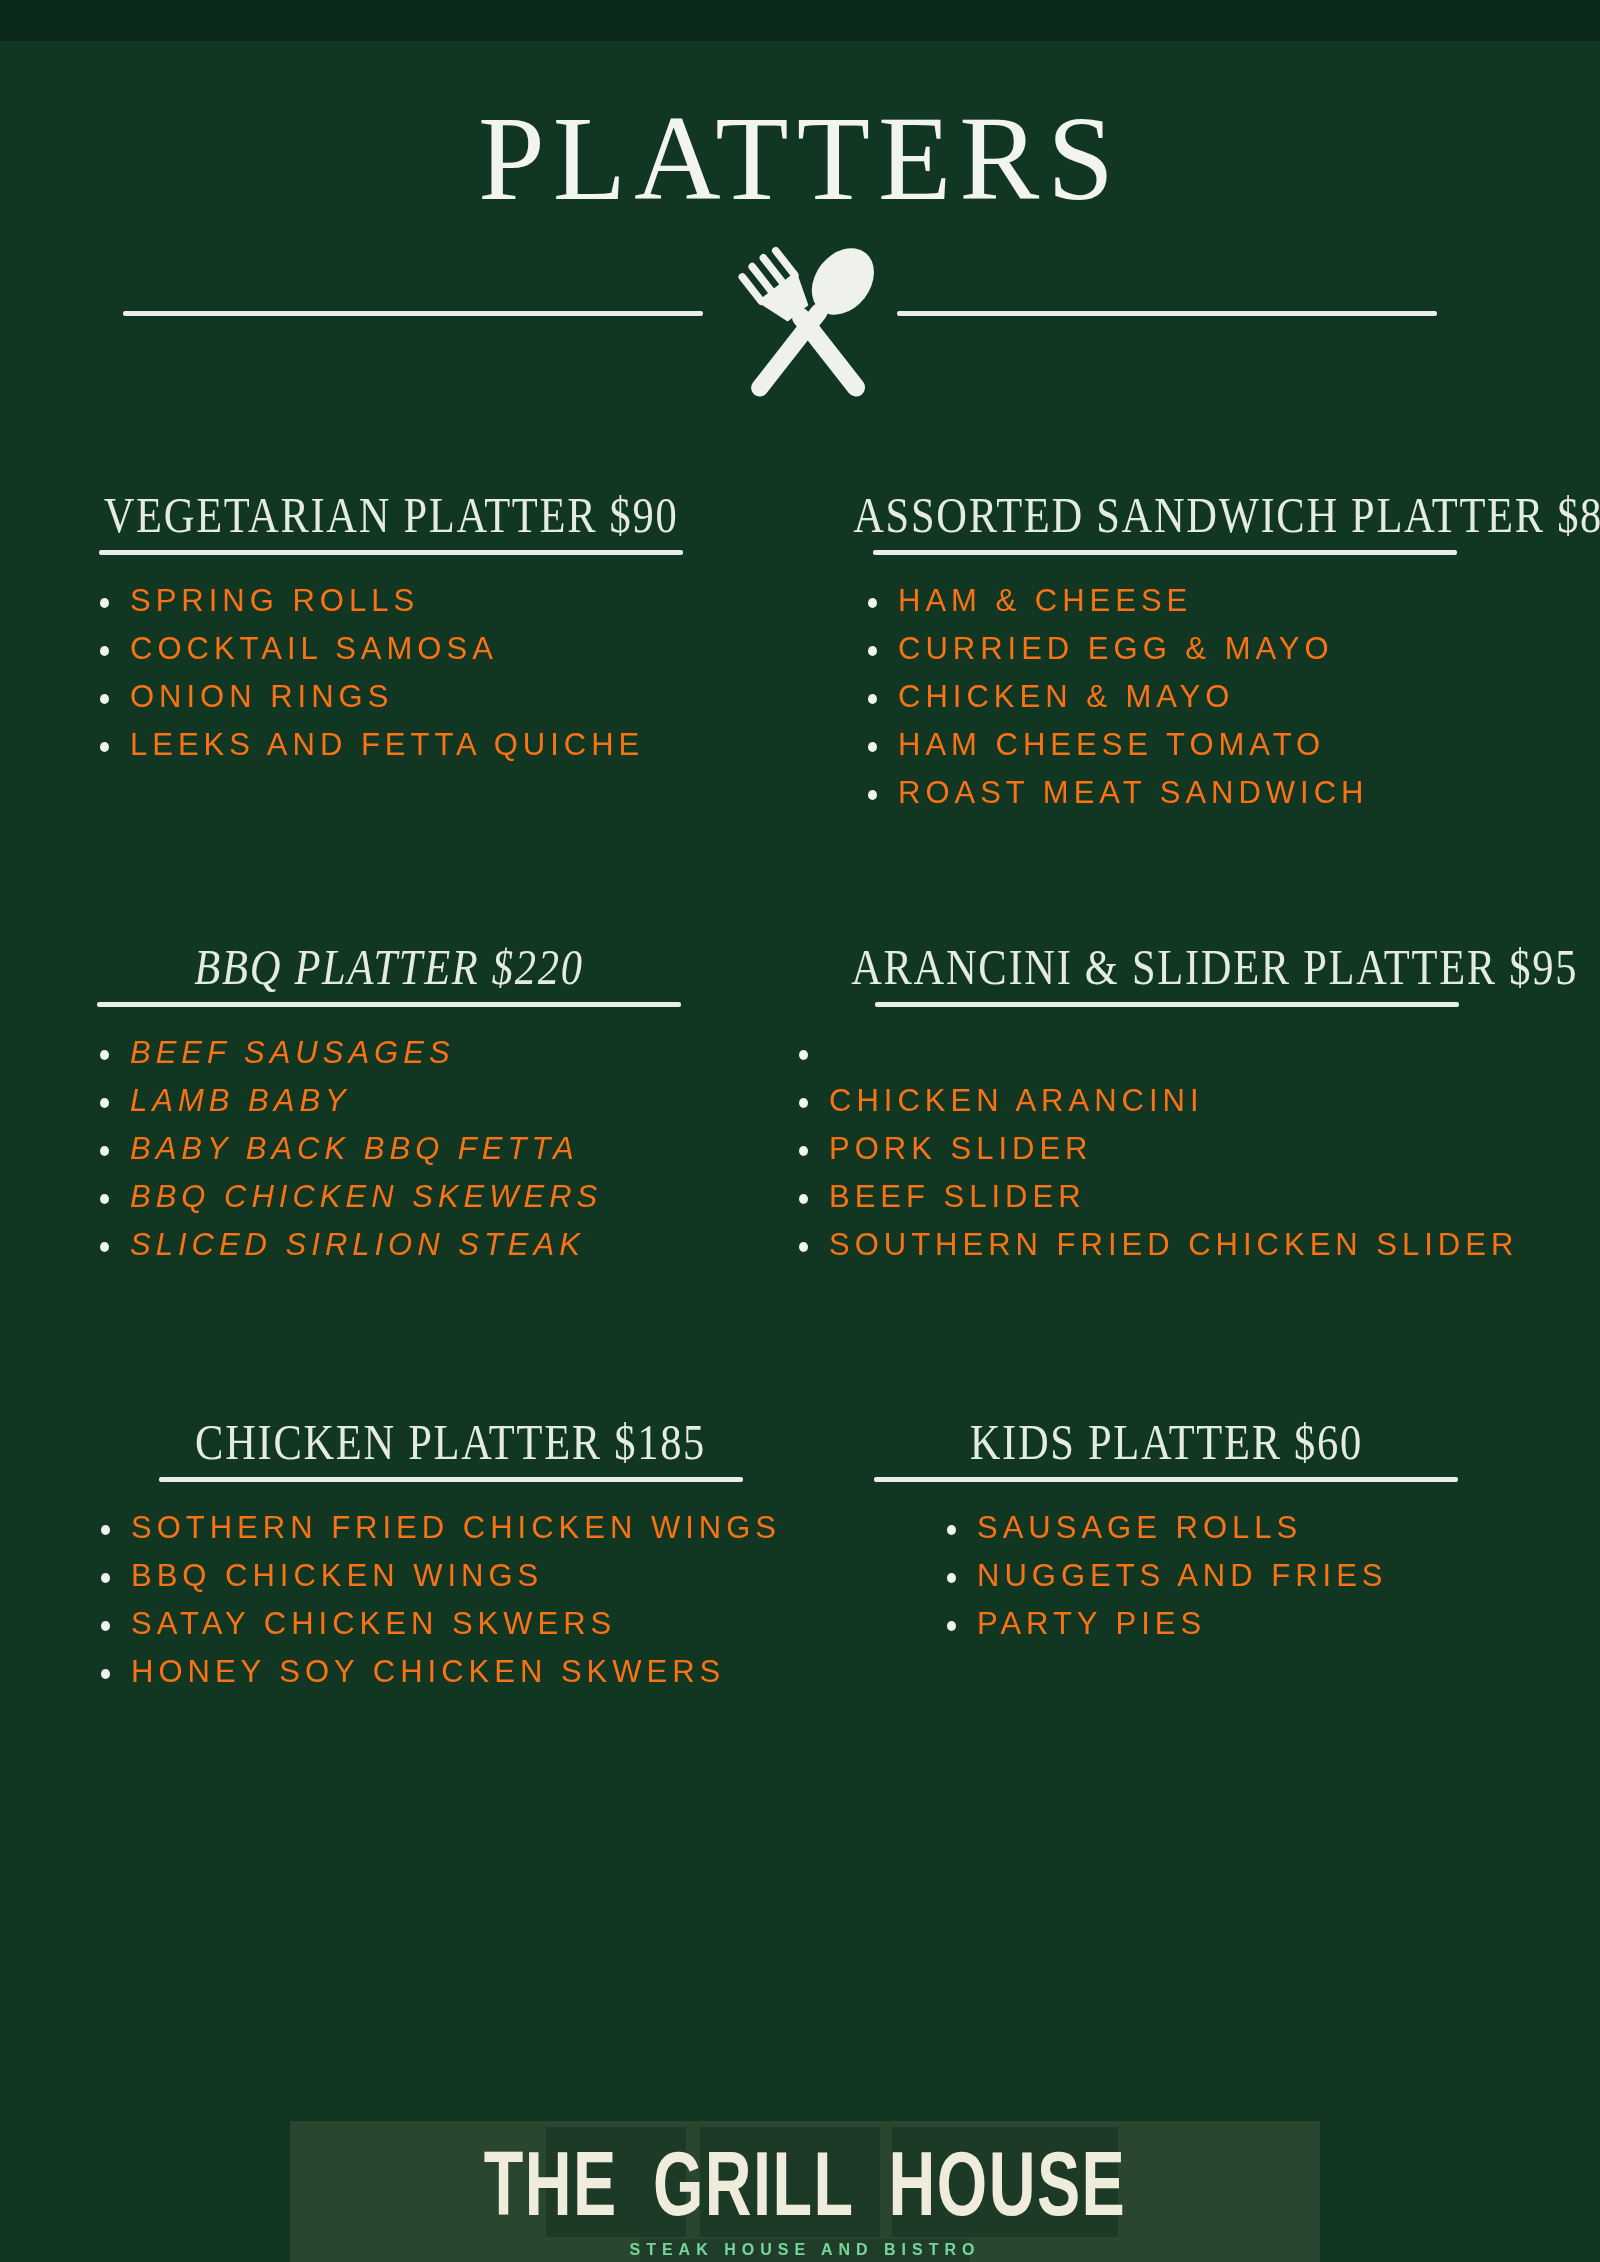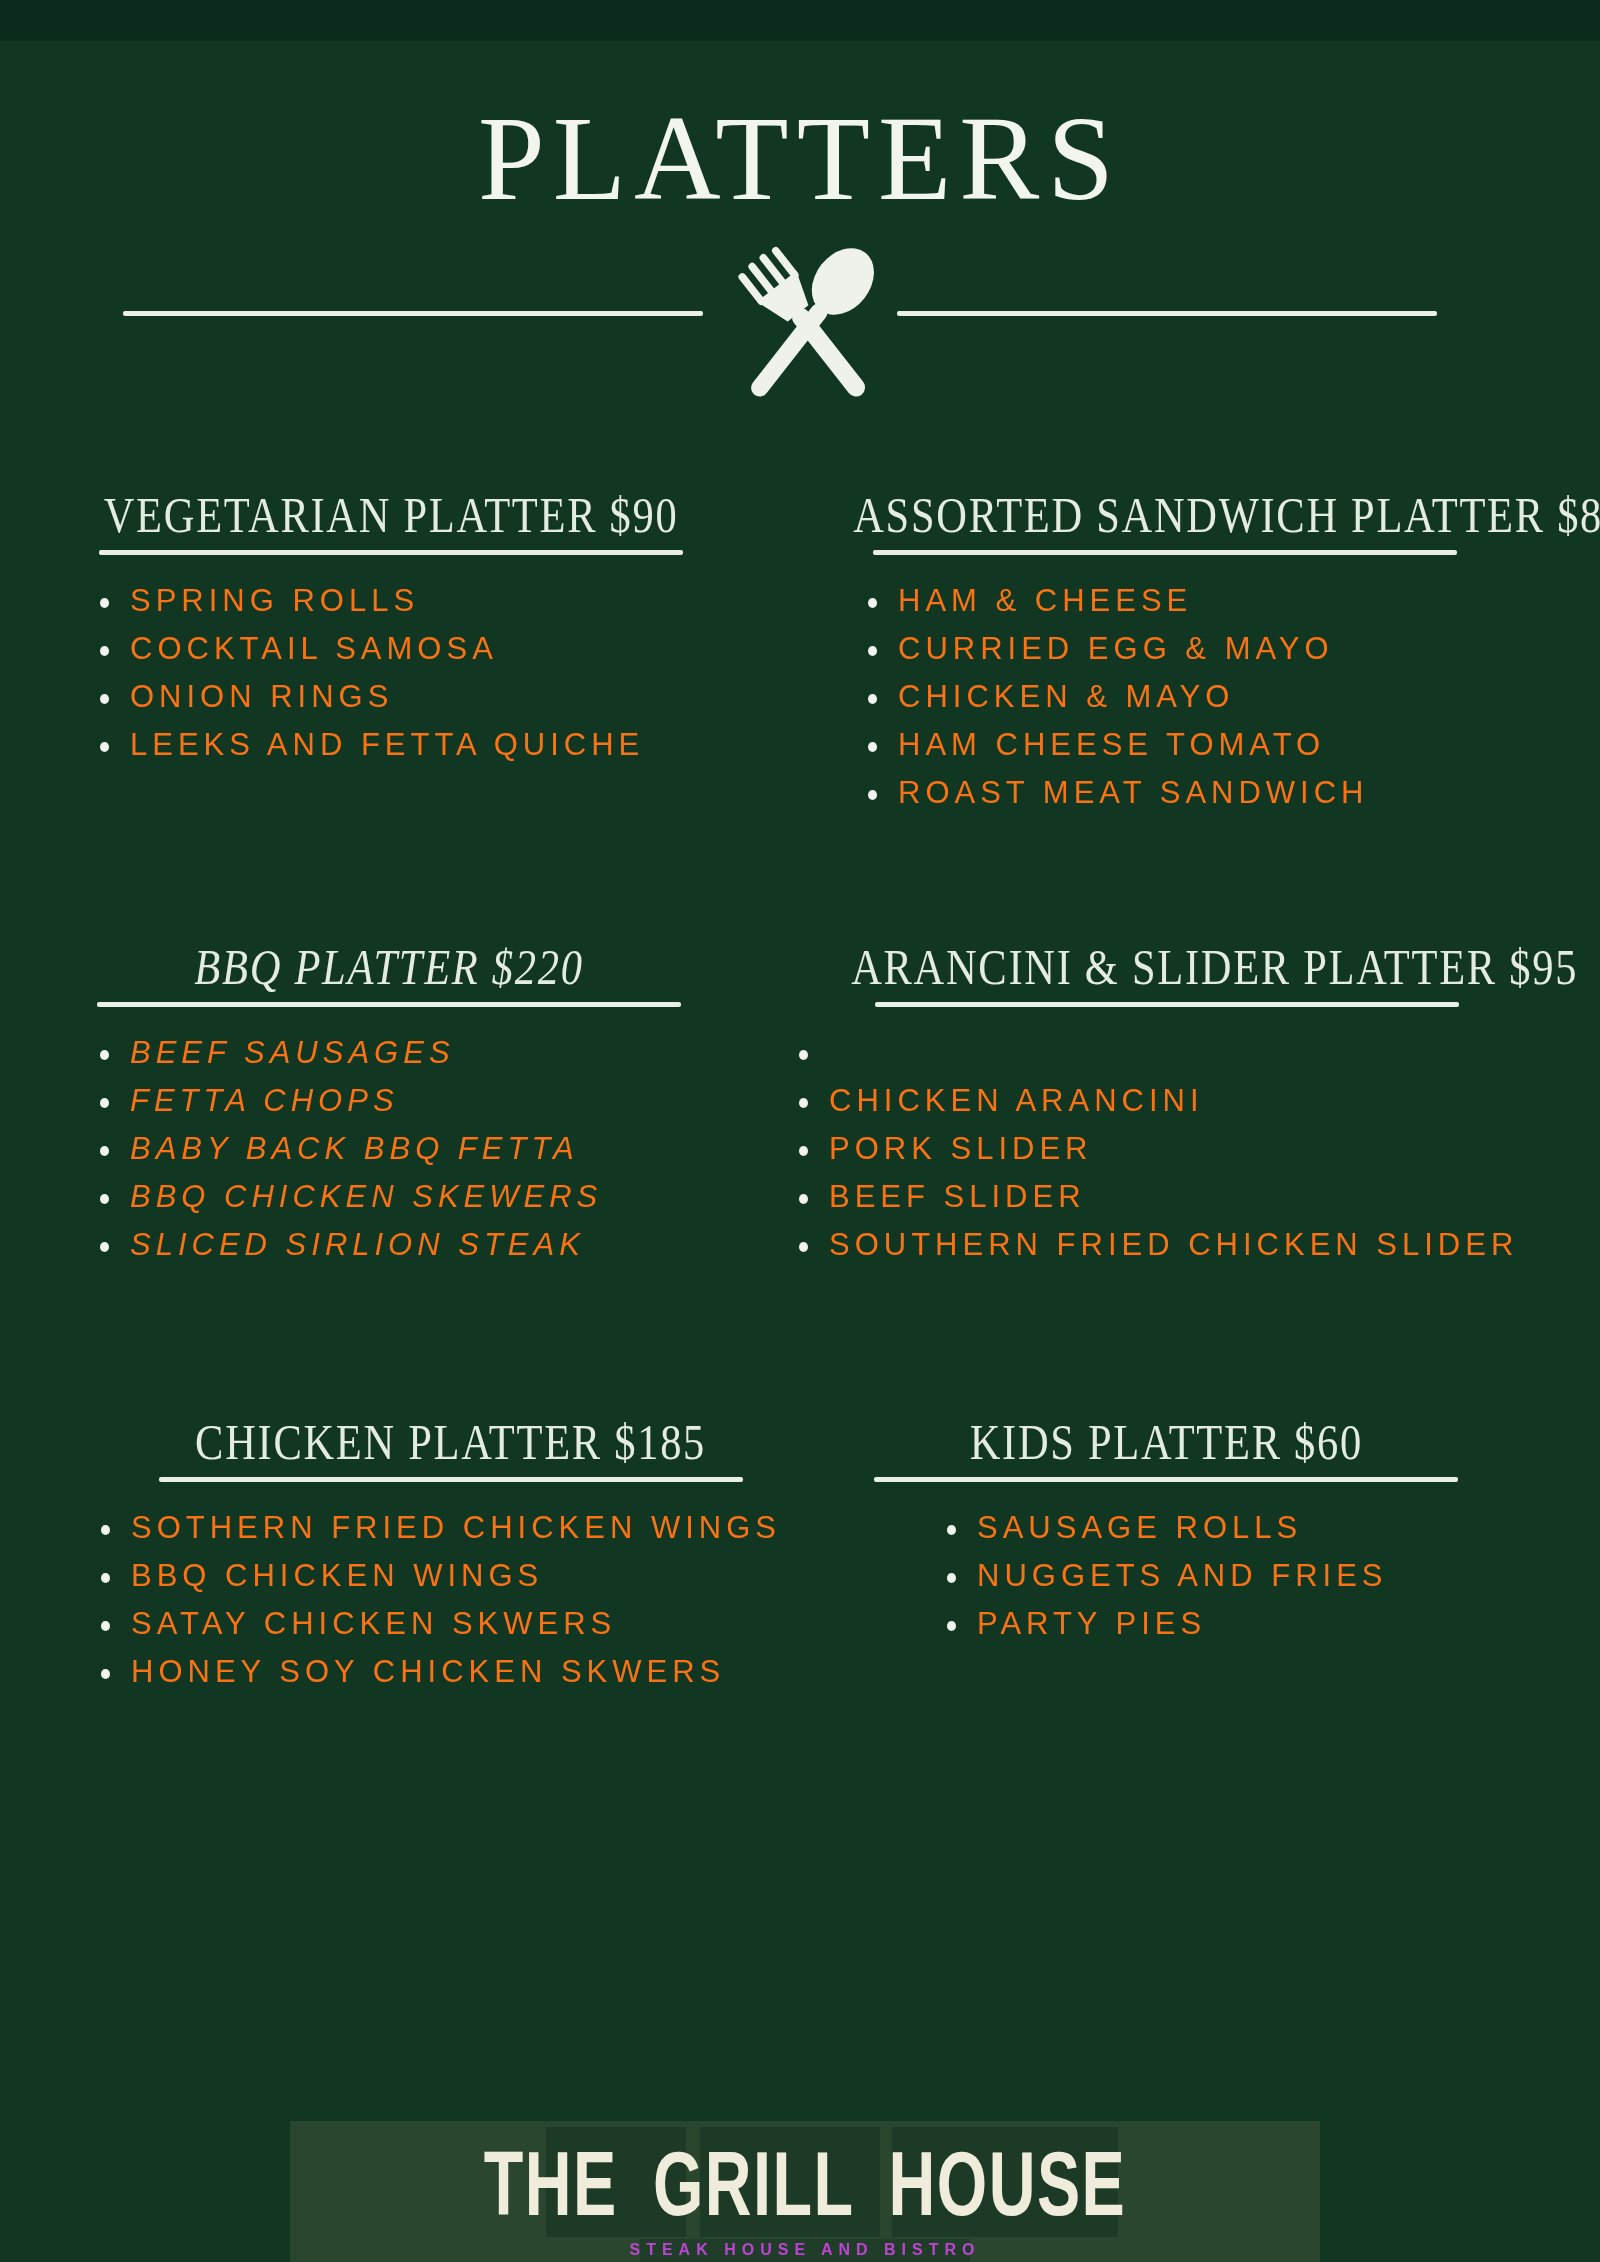--- a/index.html
+++ b/index.html
@@ -91,21 +91,21 @@
     letter-spacing:2px;word-spacing:22px;
     color:#f0ecdb;
     transform:scaleX(.72);transform-origin:center;
     white-space:nowrap;
   }
   .brand-tagline{
     position:absolute;left:290px;top:2198px;width:1030px;
     text-align:center;
     font-size:16px;line-height:22px;
     letter-spacing:6px;
-    color:#d946ef;
+    color:#86efac;
     font-weight:bold;
     opacity:.85;
     white-space:nowrap;
   }
 </style>
 </head>
 <body>
 
 <div class="canvas">
 
@@ -183,21 +183,21 @@
   <section class="menu-section s3">
     <h2 class="sec-title"><span class="squeeze">BBQ PLATTER $220</span></h2>
     <div class="sec-underline"></div>
     <ul class="items">
       <li>
           <span class="dot"></span>
           <span class="item-text">BEEF SAUSAGES</span>
         </li>
       <li>
           <span class="dot"></span>
-          <span class="item-text">FETTA CHOPS</span>
+          <span class="item-text">LAMB BABY</span>
         </li>
       <li>
           <span class="dot"></span>
           <span class="item-text">BABY BACK BBQ FETTA</span>
         </li>
       <li>
           <span class="dot"></span>
           <span class="item-text">BBQ CHICKEN SKEWERS</span>
         </li>
       <li>

